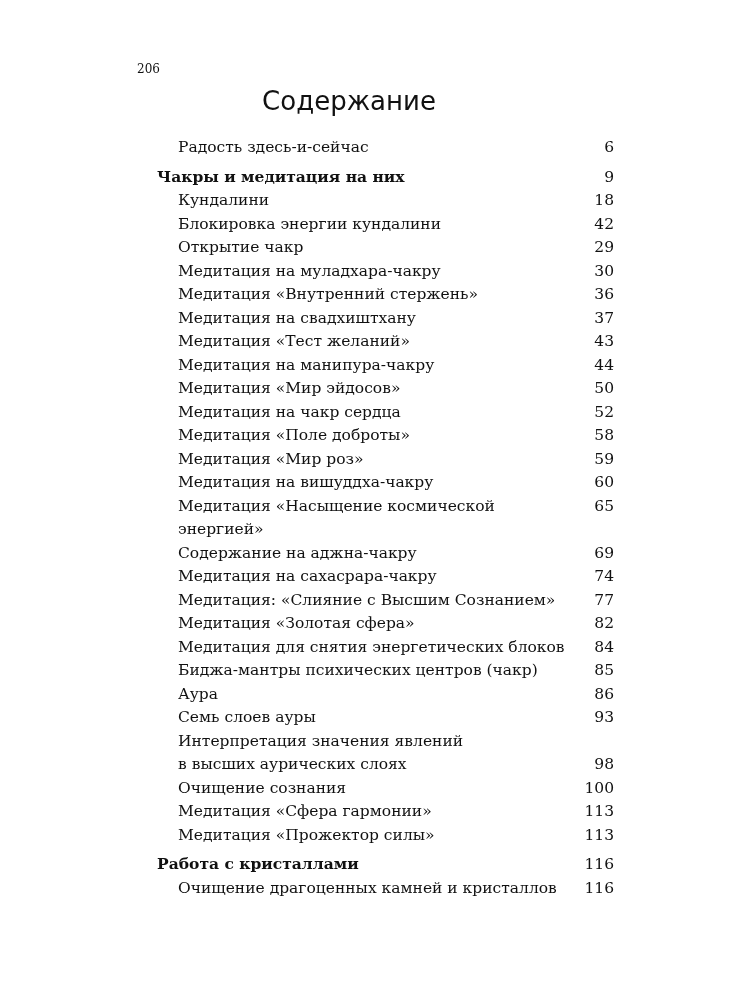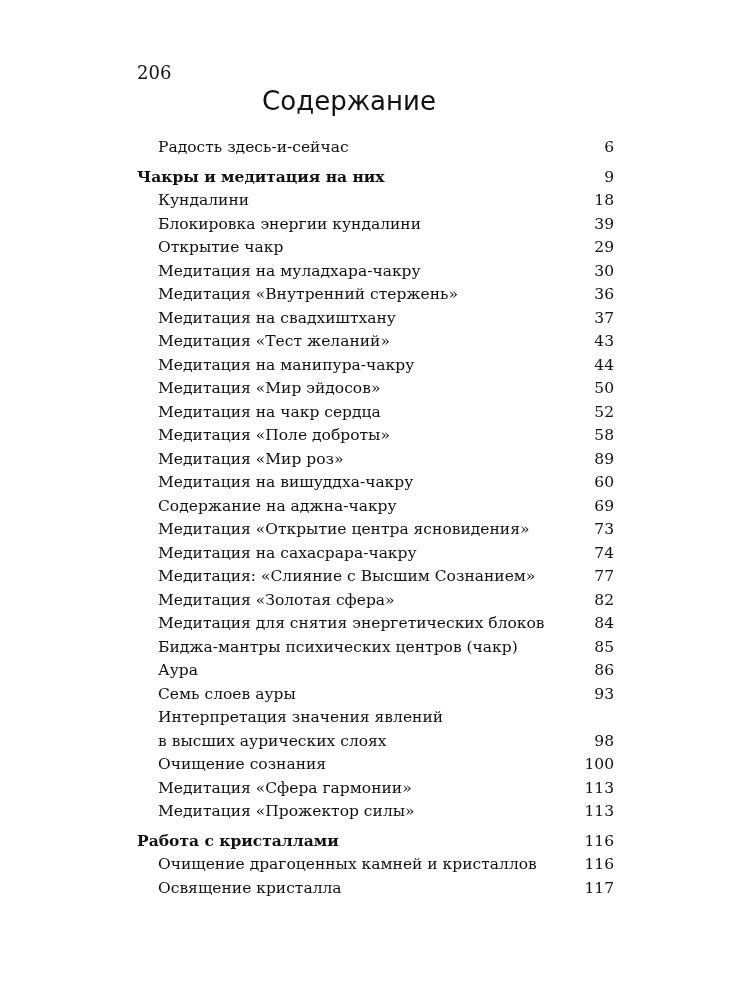--- a/index.html
+++ b/index.html
@@ -1,20 +1,20 @@
 <!DOCTYPE html>
 <html><head>
 <meta charset="utf-8">
 <style>
   html, body { margin:0; padding:0; background:#ffffff; }
   body { width:750px; height:1000px; position:relative; overflow:hidden; font-family:"DejaVu Serif", "Liberation Serif", serif; color:#111; }
-  .page-num { position:absolute; left:137px; top:62px; font-size:18px; }
+  .page-num { position:absolute; left:137px; top:62px; font-size:12px; }
   .title { position:absolute; left:0; width:698px; top:86px; text-align:center; font-family:"DejaVu Sans","Liberation Sans",sans-serif; font-size:26px; font-weight:normal; }
   .toc { position:absolute; left:137px; top:136px; width:477px; }
-  .row { display:flex; justify-content:space-between; align-items:baseline; font-size:15.5px; line-height:23.5px; }
+  .row { display:flex; justify-content:space-between; align-items:baseline; font-size:15.5px; line-height:23.5px;margin-left:20px; }
   .row.sub { padding-left:21px; }
   .row.main { font-weight:bold; margin-top:5px; }
   .row .num { text-align:right; min-width:40px; font-weight:normal; }
   .row.main .num { font-weight:normal; }
 </style>
 </head>
 <body>
 
 <div class="page-num">206</div>
 <div class="title">Содержание</div>
@@ -27,21 +27,21 @@
     <div class="row main">
       <span>Чакры и медитация на них</span>
       <span class="num">9</span>
     </div>
     <div class="row sub">
       <span>Кундалини</span>
       <span class="num">18</span>
     </div>
     <div class="row sub">
       <span>Блокировка энергии кундалини</span>
-      <span class="num">39</span>
+      <span class="num">42</span>
     </div>
     <div class="row sub">
       <span>Открытие чакр</span>
       <span class="num">29</span>
     </div>
     <div class="row sub">
       <span>Медитация на муладхара-чакру</span>
       <span class="num">30</span>
     </div>
     <div class="row sub">
@@ -67,33 +67,33 @@
     <div class="row sub">
       <span>Медитация на чакр сердца</span>
       <span class="num">52</span>
     </div>
     <div class="row sub">
       <span>Медитация «Поле доброты»</span>
       <span class="num">58</span>
     </div>
     <div class="row sub">
       <span>Медитация «Мир роз»</span>
-      <span class="num">89</span>
+      <span class="num">59</span>
     </div>
     <div class="row sub">
       <span>Медитация на вишуддха-чакру</span>
       <span class="num">60</span>
     </div>
     <div class="row sub">
+      <span>Медитация «Насыщение космической энергией»</span>
+      <span class="num">65</span>
+    </div>
+    <div class="row sub">
       <span>Содержание на аджна-чакру</span>
       <span class="num">69</span>
-    </div>
-    <div class="row sub">
-      <span>Медитация «Открытие центра ясновидения»</span>
-      <span class="num">73</span>
     </div>
     <div class="row sub">
       <span>Медитация на сахасрара-чакру</span>
       <span class="num">74</span>
     </div>
     <div class="row sub">
       <span>Медитация: «Слияние с Высшим Сознанием»</span>
       <span class="num">77</span>
     </div>
     <div class="row sub">
@@ -136,17 +136,13 @@
       <span class="num">113</span>
     </div>
     <div class="row main">
       <span>Работа с кристаллами</span>
       <span class="num">116</span>
     </div>
     <div class="row sub">
       <span>Очищение драгоценных камней и кристаллов</span>
       <span class="num">116</span>
     </div>
-    <div class="row sub">
-      <span>Освящение кристалла</span>
-      <span class="num">117</span>
-    </div>
   </div>
 
 </body></html>

